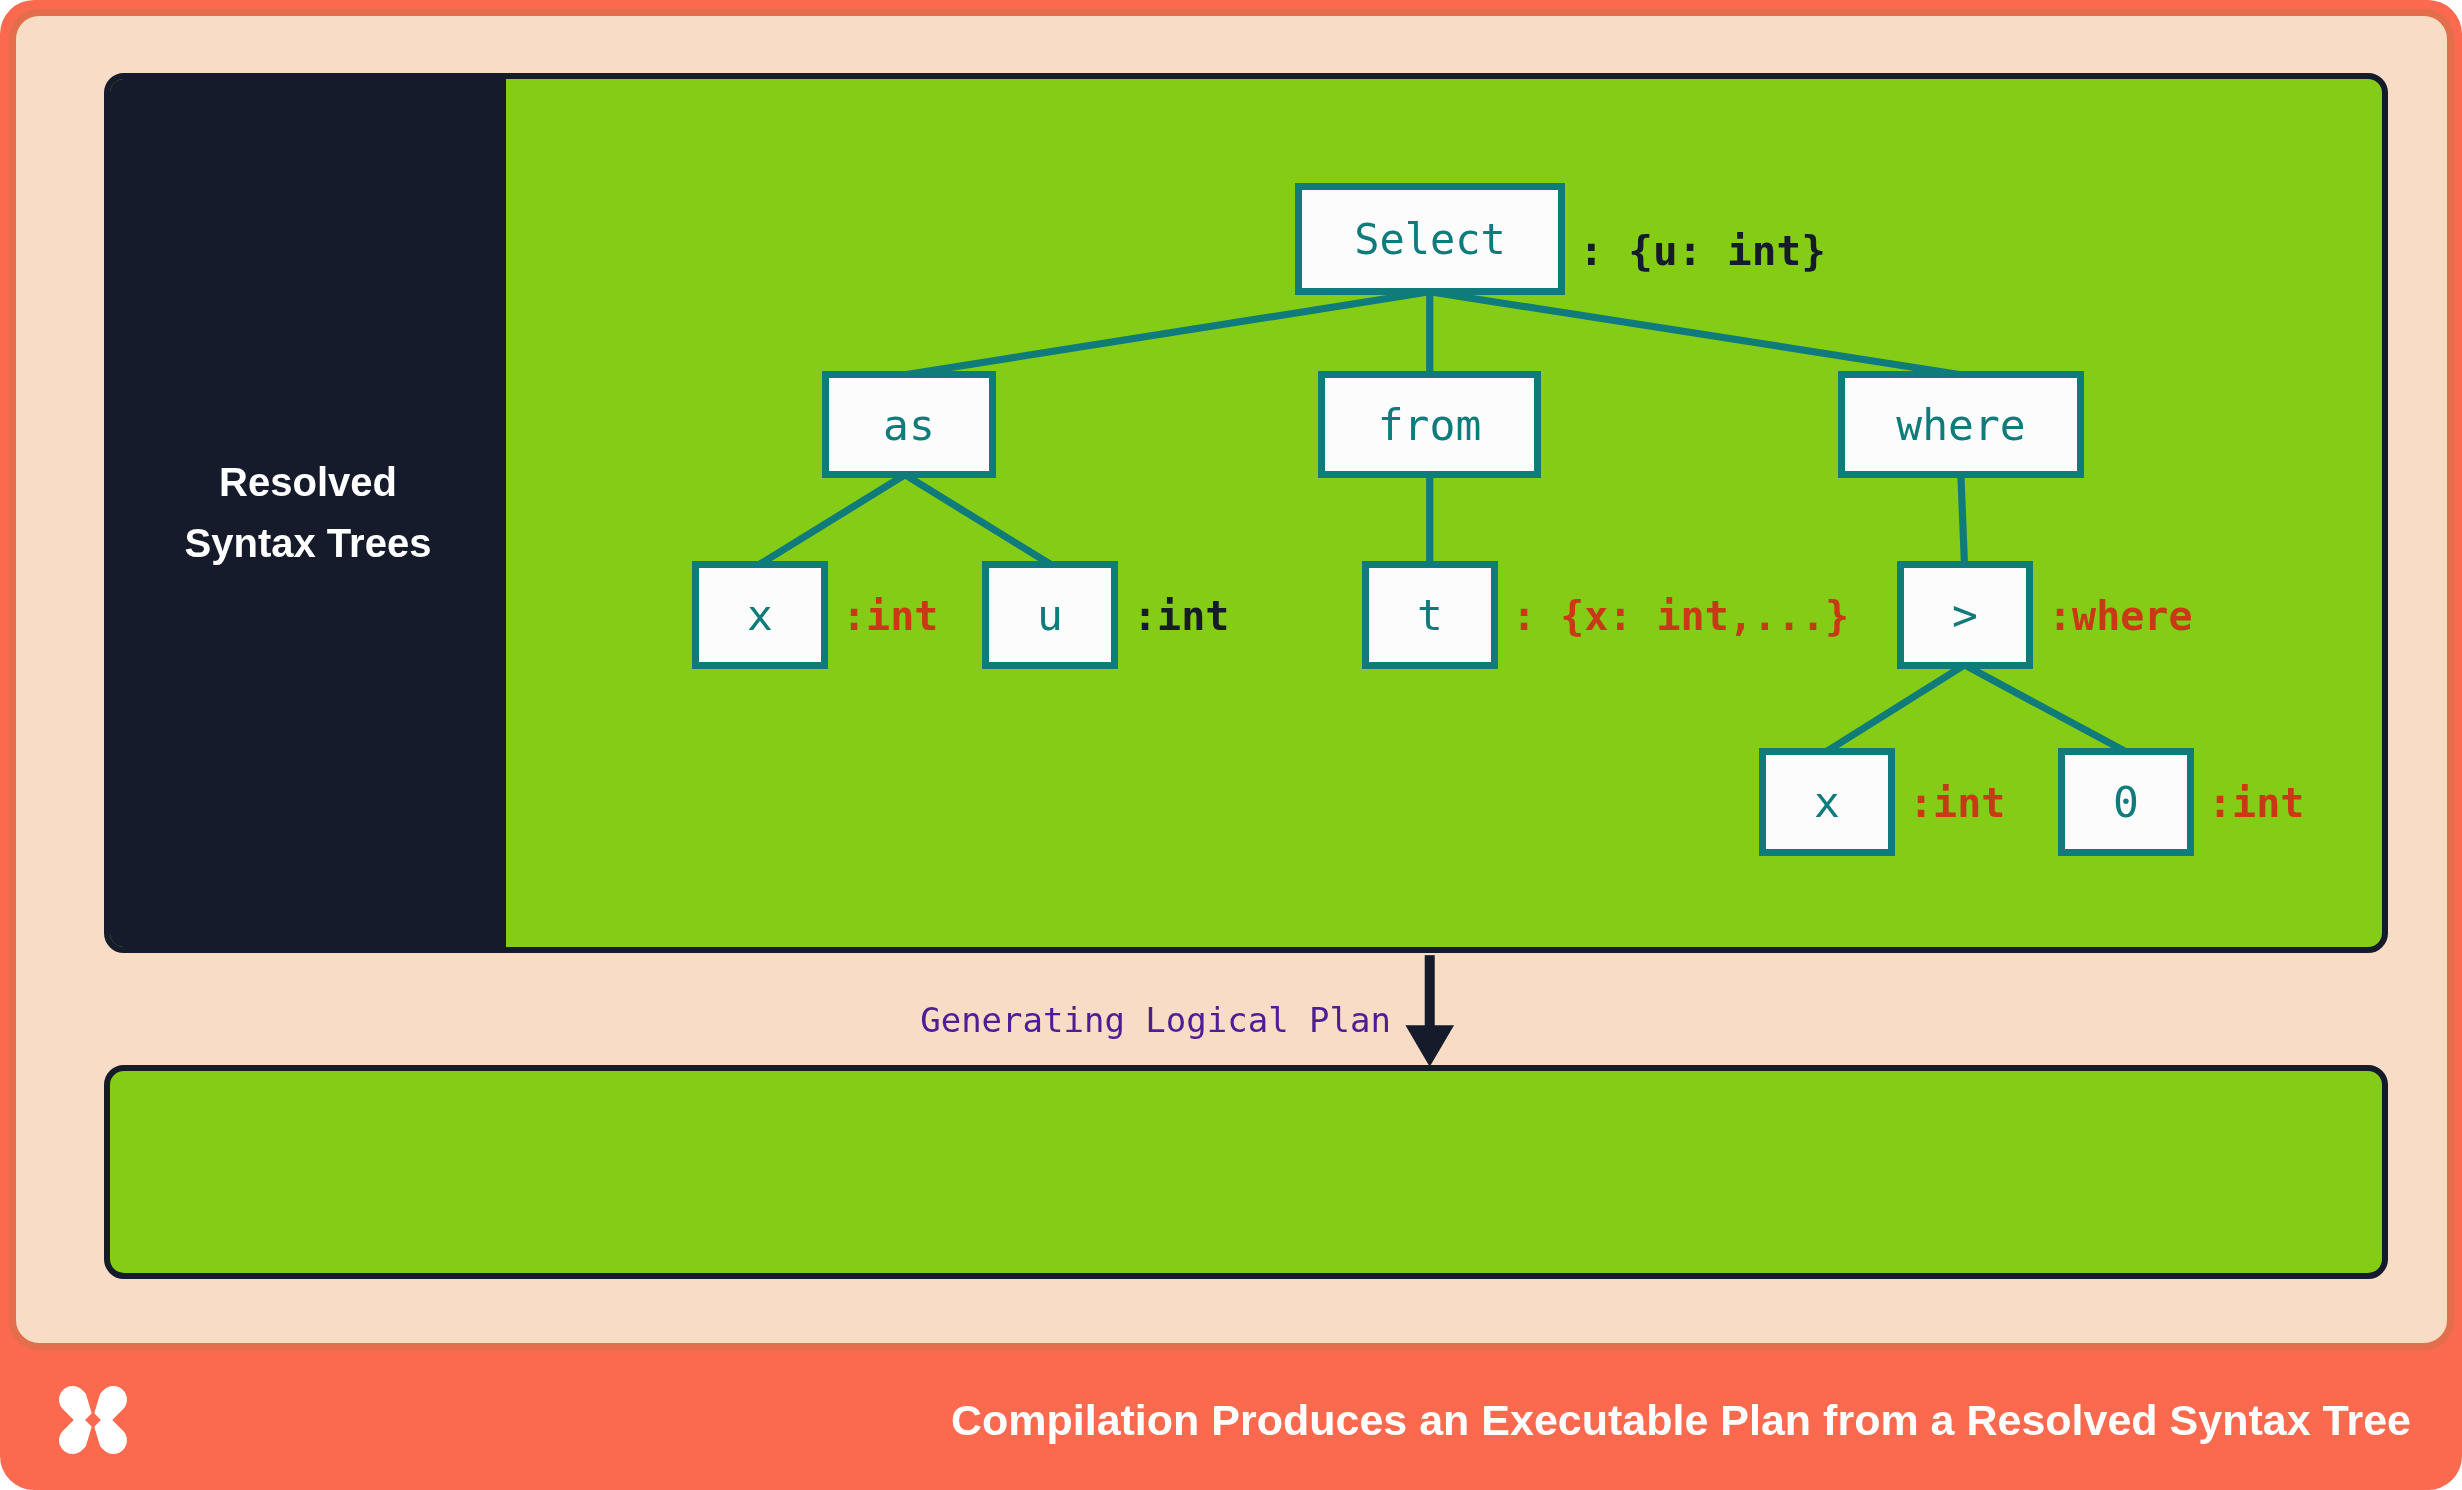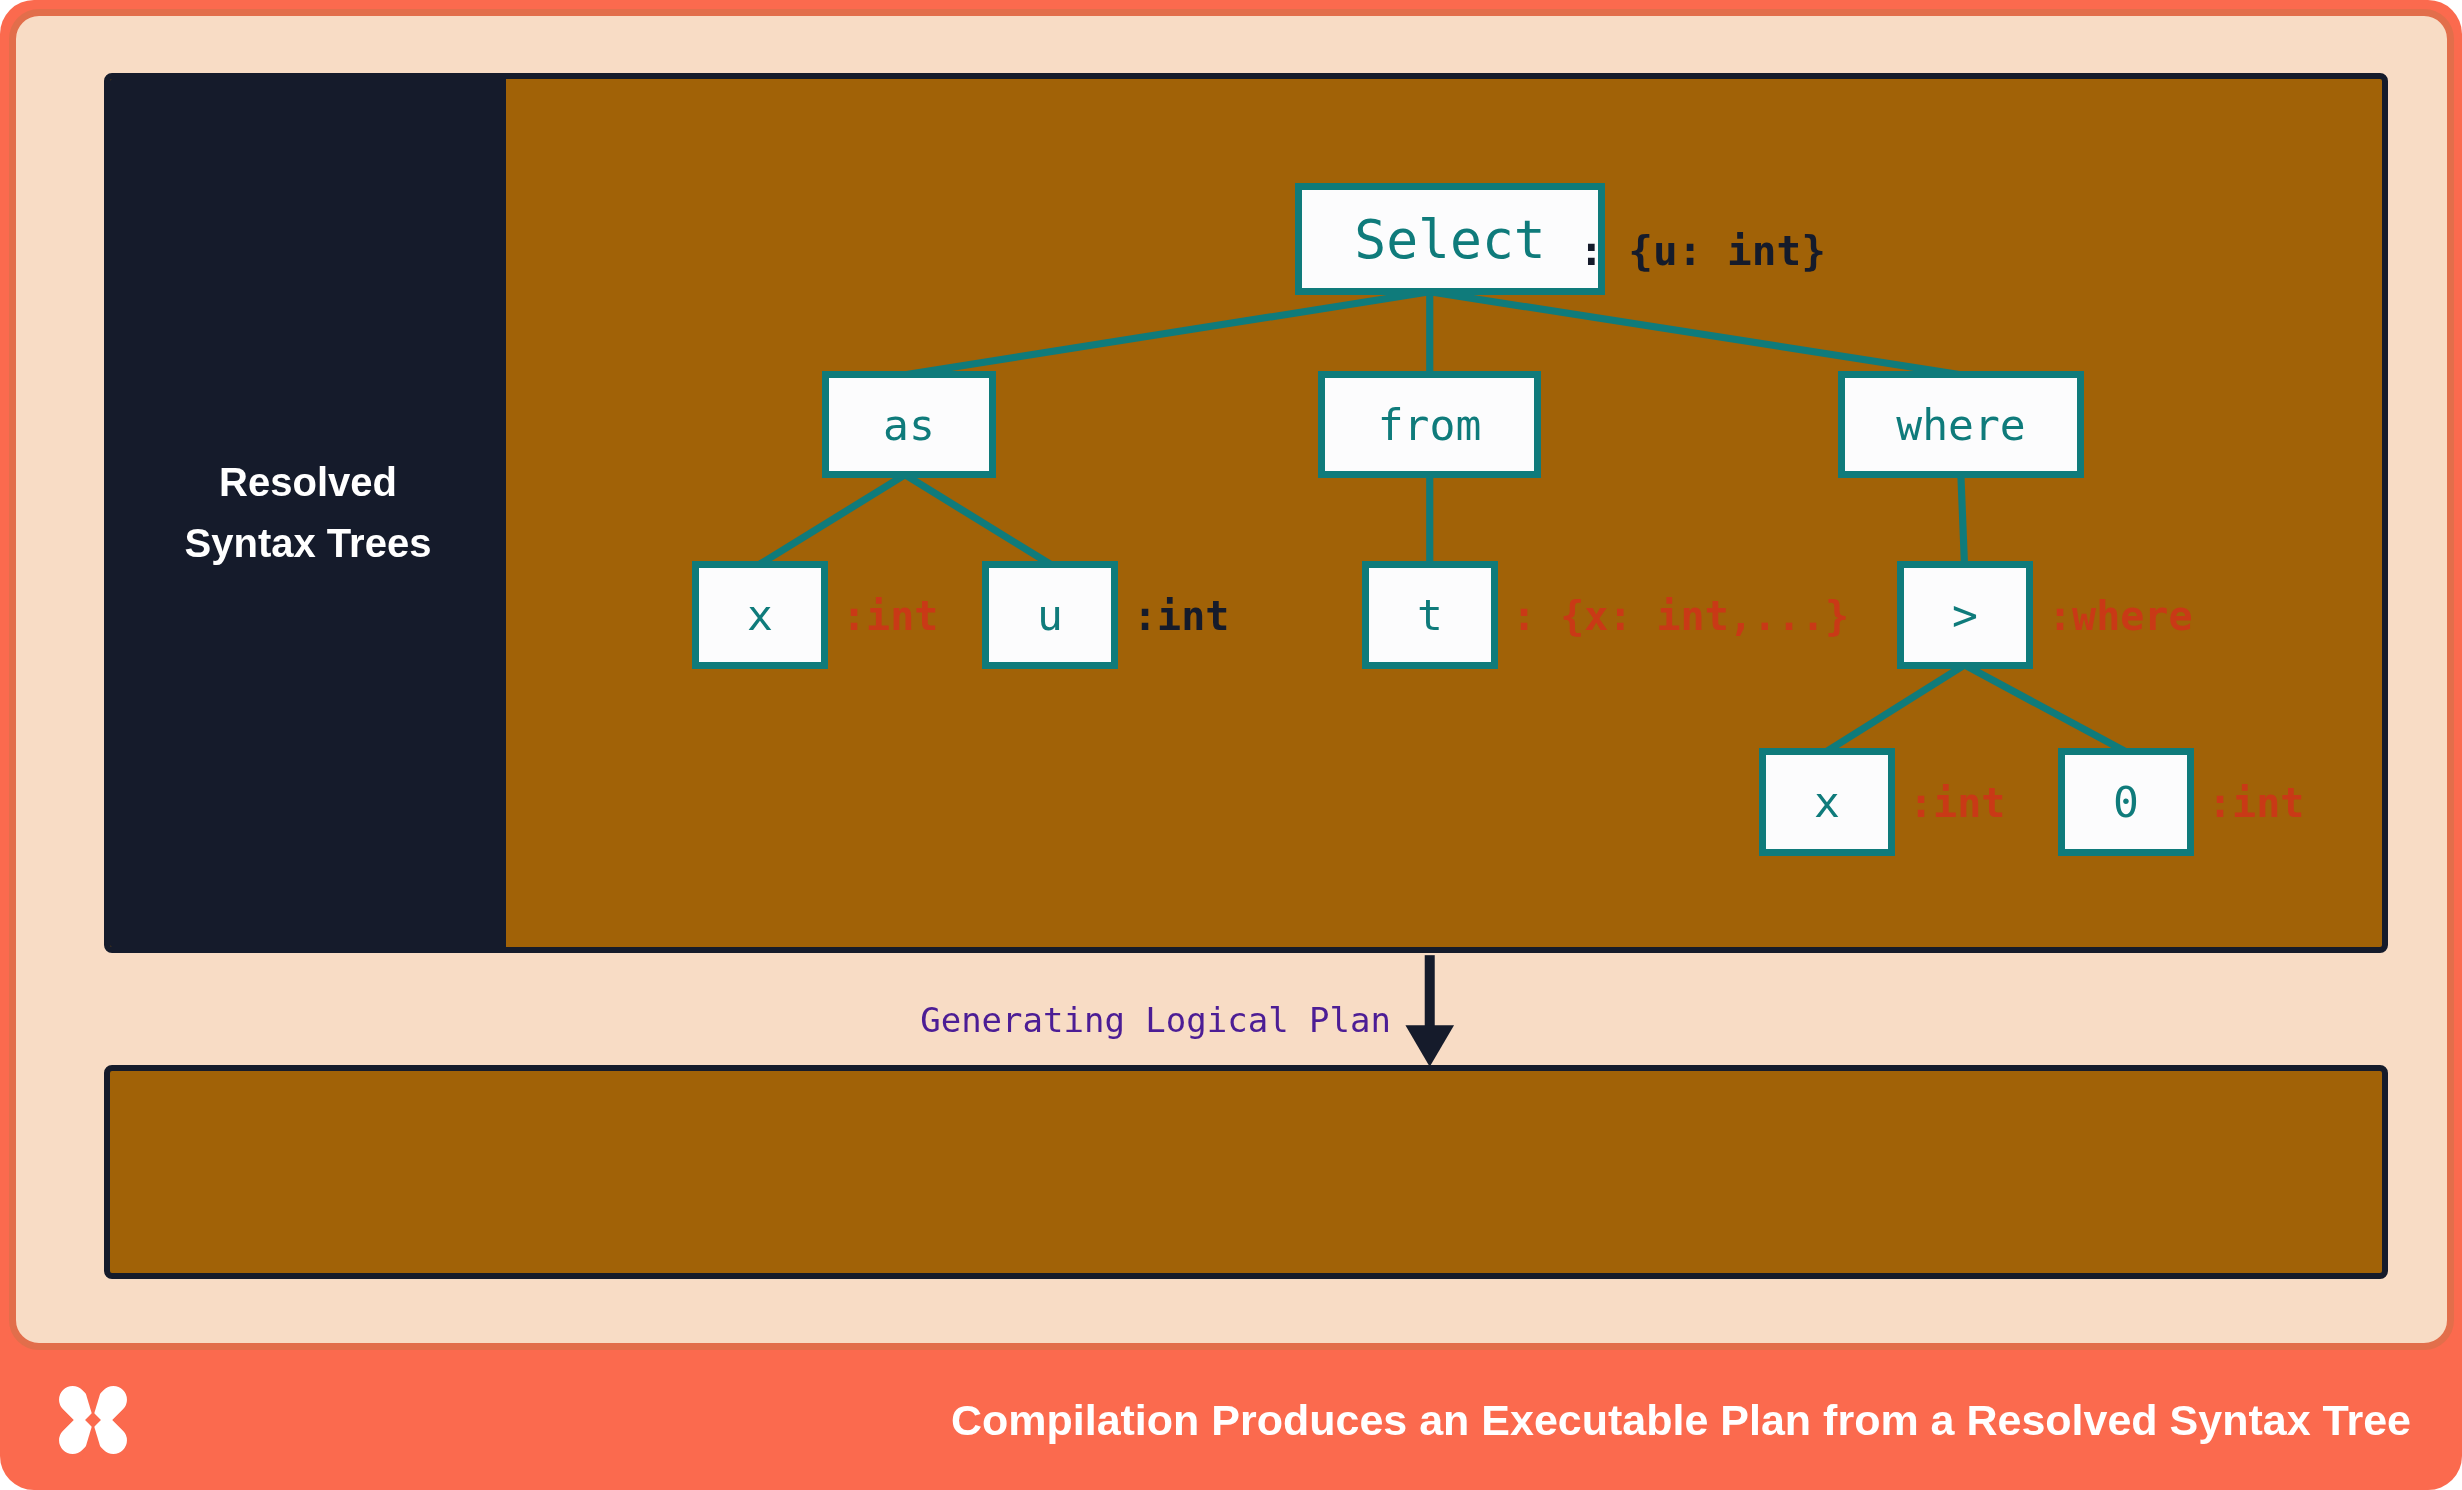--- a/index.html
+++ b/index.html
@@ -14,23 +14,23 @@
   .peach{
     position:absolute;left:8.6px;top:8.6px;width:2445px;height:1341px;
     box-sizing:border-box;
     background:#F8DCC5;
     border:7.1px solid #E26E4B;
     border-radius:30px;
   }
   .panel{
     position:absolute;
     box-sizing:border-box;
-    background:#a16207;
+    background:#84cc16;
     border:6.4px solid #151B2B;
-    border-radius:8px;
+    border-radius:20px;
     overflow:hidden;
     z-index:2;
   }
   .top-panel{left:104px;top:73px;width:2284px;height:880px;}
   .bottom-panel{left:104px;top:1065px;width:2284px;height:214px;}
   .panel-side{
     position:absolute;left:0;top:0;bottom:0;width:396px;
     background:#151B2B;
     display:flex;align-items:center;justify-content:center;
   }
@@ -43,21 +43,21 @@
     position:absolute;z-index:4;
     box-sizing:border-box;
     background:#FCFCFD;
     border:7.1px solid #0F7B7B;
     color:#0F7B7B;
     font-family:"DejaVu Sans Mono", monospace;
     font-size:43px;
     display:flex;align-items:center;justify-content:center;
     white-space:pre;
   }
-  .n-select{left:1295px;top:183px;width:310px;height:112px;font-size:53px;text-align:center;}
+  .n-select{left:1295px;top:183px;width:270px;height:112px;font-size:42px;text-align:center;}
   .n-as{left:822px;top:371px;width:174px;height:107px;}
   .n-from{left:1318px;top:371px;width:223px;height:107px;}
   .n-where{left:1838px;top:371px;width:246px;height:107px;}
   .n-x1{left:692px;top:561px;width:136px;height:108px;}
   .n-u{left:982px;top:561px;width:136px;height:108px;}
   .n-t{left:1362px;top:561px;width:136px;height:108px;}
   .n-gt{left:1897px;top:561px;width:136px;height:108px;}
   .n-x2{left:1759px;top:748px;width:136px;height:108px;}
   .n-zero{left:2058px;top:748px;width:136px;height:108px;}
   .ann{

